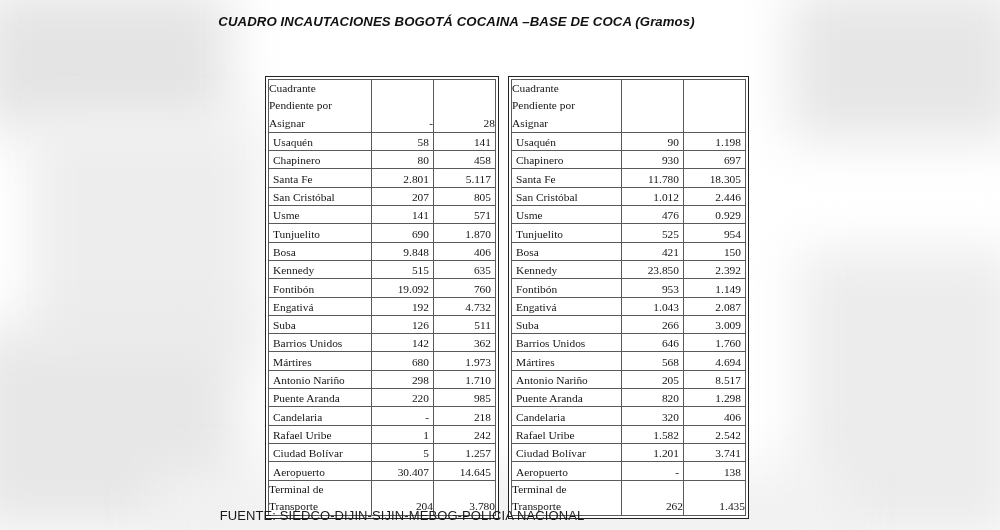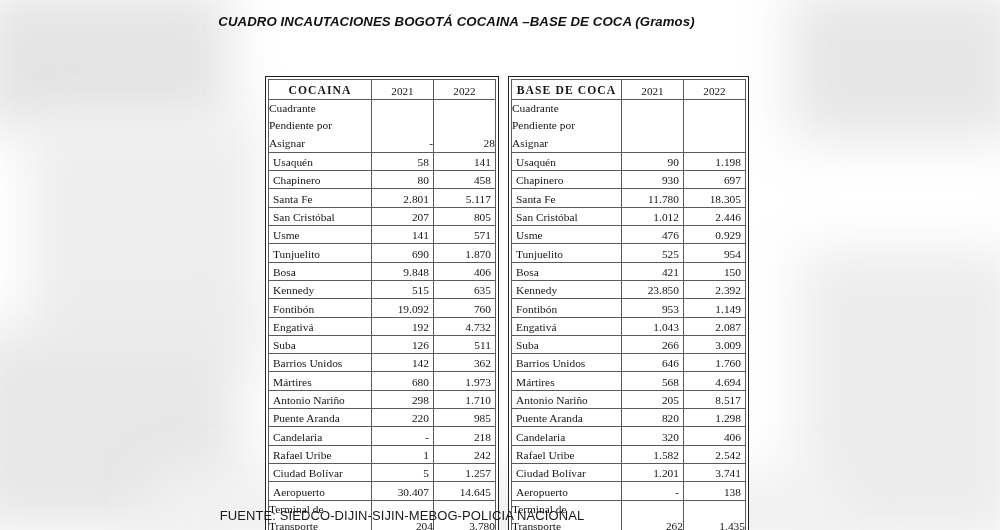--- a/index.html
+++ b/index.html
@@ -156,25 +156,20 @@
 
   <div class="tables-wrap">
     <div class="table-frame">
       <table class="data lt">
         <colgroup>
           <col class="col-label">
             <col class="col-year">
             <col class="col-year">
         </colgroup>
         <tbody id="tbody-0">
-            <tr class="head">
-              <th class="label">COCAINA</th>
-              <th class="year">2021</th>
-              <th class="year">2022</th>
-            </tr>
             <tr>
               <td class="label stack">
                 <span>Cuadrante</span>
                 <span>Pendiente por</span>
                 <span>Asignar</span>
               </td>
               <td class="num stack">
                 <span>&nbsp;</span>
                 <span>&nbsp;</span>
                 <span>-</span>
@@ -298,25 +293,20 @@
       </table>
     </div>
     <div class="table-frame">
       <table class="data rt">
         <colgroup>
           <col class="col-label">
             <col class="col-year">
             <col class="col-year">
         </colgroup>
         <tbody id="tbody-1">
-            <tr class="head">
-              <th class="label">BASE DE COCA</th>
-              <th class="year">2021</th>
-              <th class="year">2022</th>
-            </tr>
             <tr>
               <td class="label stack">
                 <span>Cuadrante</span>
                 <span>Pendiente por</span>
                 <span>Asignar</span>
               </td>
               <td class="num stack">
                 <span>&nbsp;</span>
                 <span>&nbsp;</span>
                 <span>&nbsp;</span>

